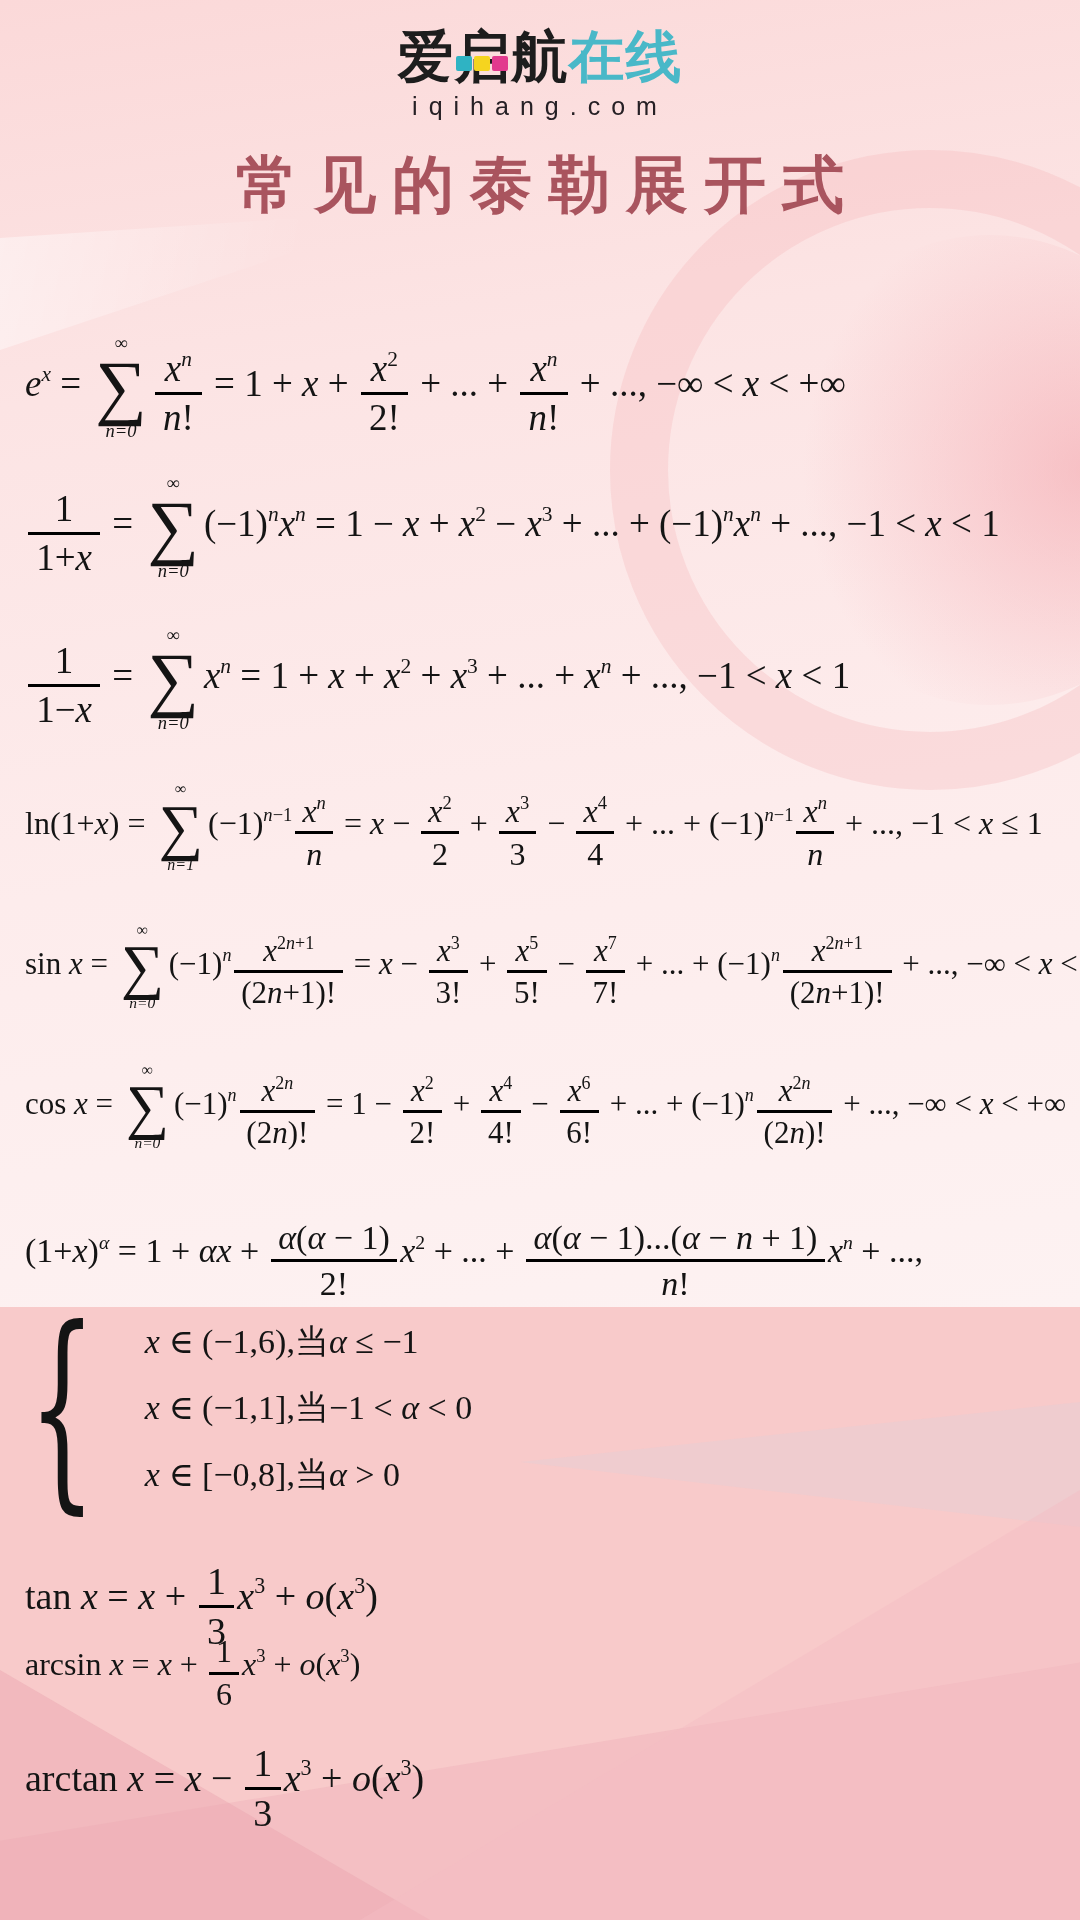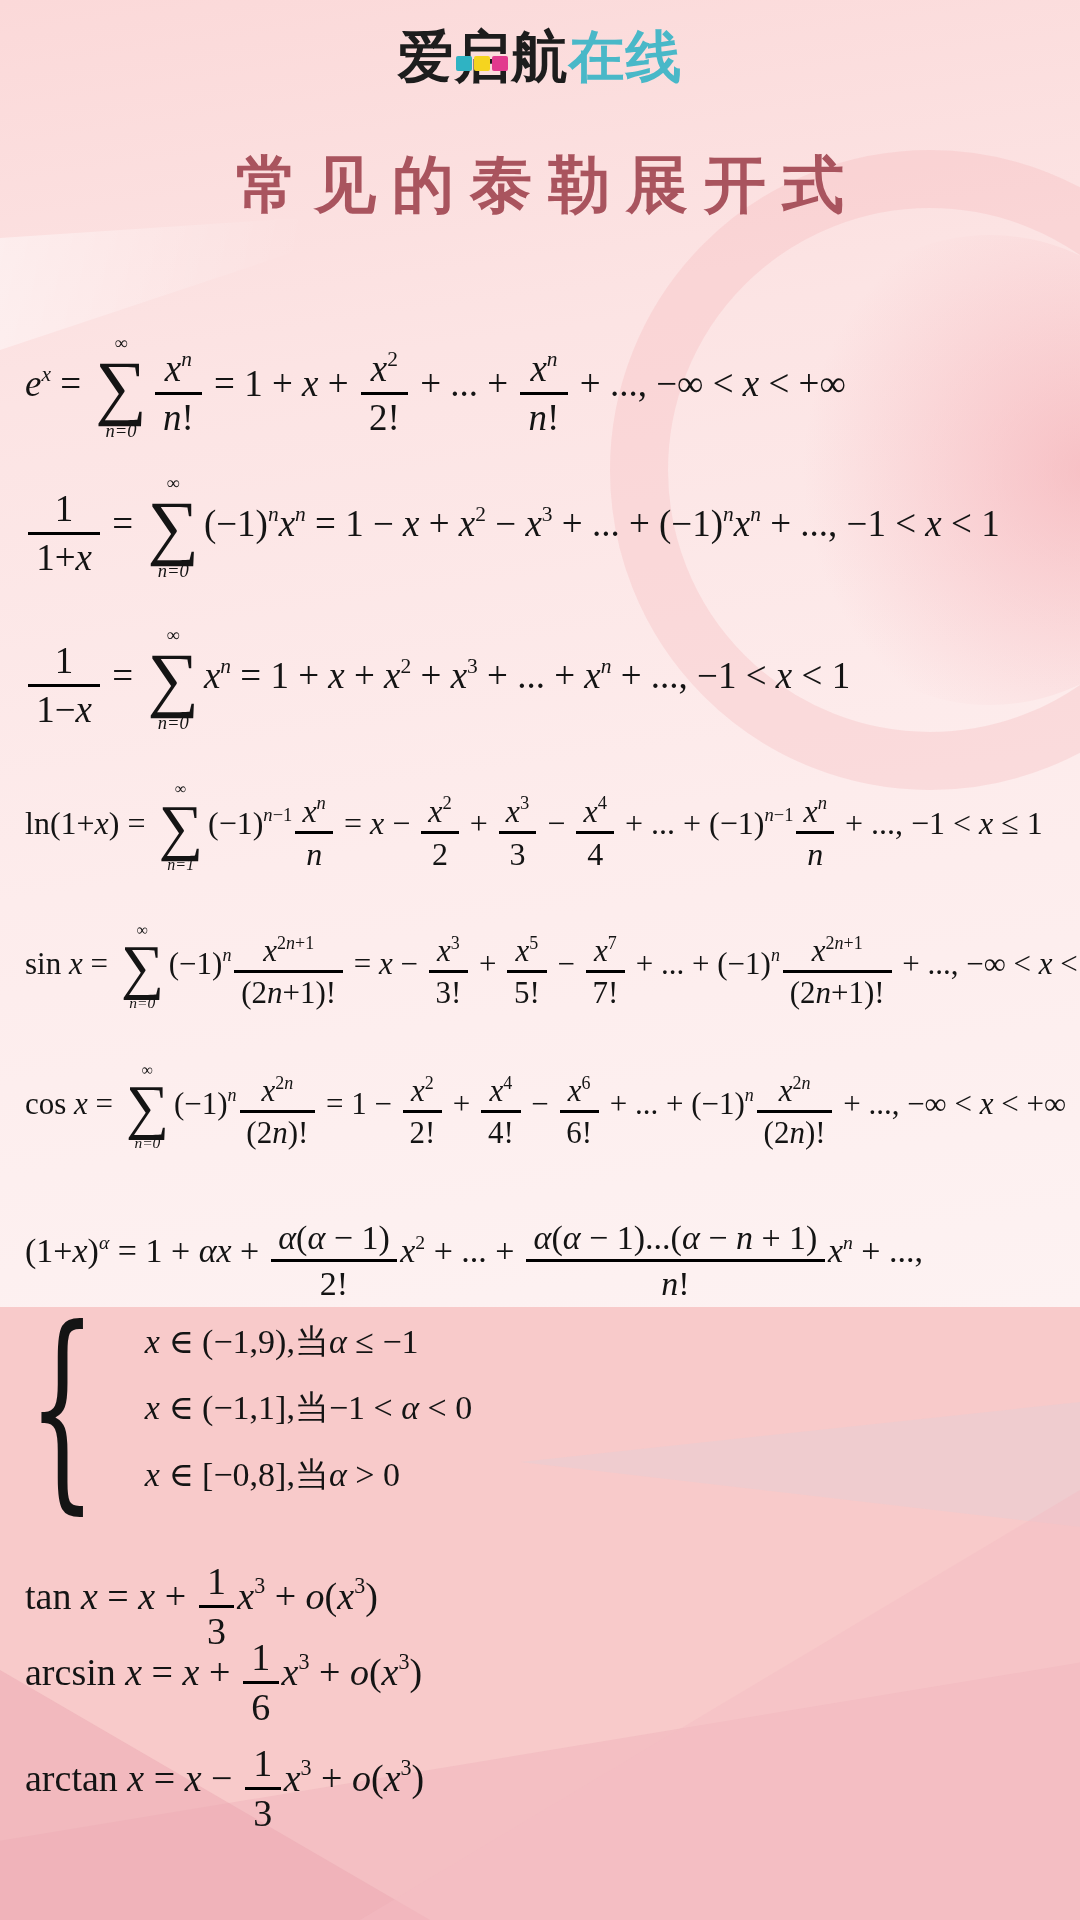--- a/index.html
+++ b/index.html
@@ -92,21 +92,21 @@
   .msum-bot{display:block;font-size:.5em;line-height:1.15;font-style:italic;}
 
   .f1{top:333px;font-size:37px;}
   .f2{top:473px;font-size:37px;}
   .f3{top:625px;font-size:37px;}
   .f4{top:780px;font-size:32px;}
   .f5{top:921px;font-size:31px;}
   .f6{top:1061px;font-size:31px;}
   .f7{top:1206px;font-size:34px;}
   .ftan{top:1546px;font-size:38px;}
-  .fasin{top:1622px;font-size:38px;}
+  .fasin{top:1622px;font-size:32px;}
   .fatan{top:1728px;font-size:38px;}
 
   
   .cond-block{
     position:absolute;left:28px;top:1318px;z-index:5;display:flex;align-items:center;
     font-family:"Liberation Serif","DejaVu Serif",serif;color:#141414;
   }
   .brace{
     font-size:215px;line-height:180px;font-weight:200;color:#141414;
     transform:scaleX(.5);transform-origin:center left;margin-right:-20px;
@@ -133,36 +133,37 @@
 
   <header class="logo">
     <div class="logo-line">
       <span class="logo-black">爱启航</span><span class="logo-teal">在线</span>
       <span class="logo-squares">
         <i class="sq sq1"></i>
         <i class="sq sq2"></i>
         <i class="sq sq3"></i>
       </span>
     </div>
+    <div class="logo-domain">iqihang.com</div>
   </header>
 
   <h1 class="title">常见的泰勒展开式</h1>
 
   <div class="formula f1"><span class="msup"><span class="mi">e</span><span class="mexp"><span class="mi">x</span></span></span><span class="mr"> = </span><span class="msum"><span class="msum-top">∞</span><span class="msum-sig">∑</span><span class="msum-bot">n=0</span></span><span class="mfrac"><span class="mnum"><span class="msup"><span class="mi">x</span><span class="mexp"><span class="mi">n</span></span></span></span><span class="mden"><span class="mi">n</span><span class="mr">!</span></span></span><span class="mr"> = 1 + </span><span class="mi">x</span><span class="mr"> + </span><span class="mfrac"><span class="mnum"><span class="msup"><span class="mi">x</span><span class="mexp"><span class="mr">2</span></span></span></span><span class="mden"><span class="mr">2!</span></span></span><span class="mr"> + ... + </span><span class="mfrac"><span class="mnum"><span class="msup"><span class="mi">x</span><span class="mexp"><span class="mi">n</span></span></span></span><span class="mden"><span class="mi">n</span><span class="mr">!</span></span></span><span class="mr"> + ..., −∞ &lt; </span><span class="mi">x</span><span class="mr"> &lt; +∞</span></div>
   <div class="formula f2"><span class="mfrac"><span class="mnum"><span class="mr">1</span></span><span class="mden"><span class="mr">1+</span><span class="mi">x</span></span></span><span class="mr"> = </span><span class="msum"><span class="msum-top">∞</span><span class="msum-sig">∑</span><span class="msum-bot">n=0</span></span><span class="msup"><span class="mr">(−1)</span><span class="mexp"><span class="mi">n</span></span></span><span class="msup"><span class="mi">x</span><span class="mexp"><span class="mi">n</span></span></span><span class="mr"> = 1 − </span><span class="mi">x</span><span class="mr"> + </span><span class="msup"><span class="mi">x</span><span class="mexp"><span class="mr">2</span></span></span><span class="mr"> − </span><span class="msup"><span class="mi">x</span><span class="mexp"><span class="mr">3</span></span></span><span class="mr"> + ... + </span><span class="msup"><span class="mr">(−1)</span><span class="mexp"><span class="mi">n</span></span></span><span class="msup"><span class="mi">x</span><span class="mexp"><span class="mi">n</span></span></span><span class="mr"> + ..., −1 &lt; </span><span class="mi">x</span><span class="mr"> &lt; 1</span></div>
   <div class="formula f3"><span class="mfrac"><span class="mnum"><span class="mr">1</span></span><span class="mden"><span class="mr">1−</span><span class="mi">x</span></span></span><span class="mr"> = </span><span class="msum"><span class="msum-top">∞</span><span class="msum-sig">∑</span><span class="msum-bot">n=0</span></span><span class="msup"><span class="mi">x</span><span class="mexp"><span class="mi">n</span></span></span><span class="mr"> = 1 + </span><span class="mi">x</span><span class="mr"> + </span><span class="msup"><span class="mi">x</span><span class="mexp"><span class="mr">2</span></span></span><span class="mr"> + </span><span class="msup"><span class="mi">x</span><span class="mexp"><span class="mr">3</span></span></span><span class="mr"> + ... + </span><span class="msup"><span class="mi">x</span><span class="mexp"><span class="mi">n</span></span></span><span class="mr"> + ..., −1 &lt; </span><span class="mi">x</span><span class="mr"> &lt; 1</span></div>
   <div class="formula f4"><span class="mr">ln(1+</span><span class="mi">x</span><span class="mr">) = </span><span class="msum"><span class="msum-top">∞</span><span class="msum-sig">∑</span><span class="msum-bot">n=1</span></span><span class="msup"><span class="mr">(−1)</span><span class="mexp"><span class="mi">n</span><span class="mr">−1</span></span></span><span class="mfrac"><span class="mnum"><span class="msup"><span class="mi">x</span><span class="mexp"><span class="mi">n</span></span></span></span><span class="mden"><span class="mi">n</span></span></span><span class="mr"> = </span><span class="mi">x</span><span class="mr"> − </span><span class="mfrac"><span class="mnum"><span class="msup"><span class="mi">x</span><span class="mexp"><span class="mr">2</span></span></span></span><span class="mden"><span class="mr">2</span></span></span><span class="mr"> + </span><span class="mfrac"><span class="mnum"><span class="msup"><span class="mi">x</span><span class="mexp"><span class="mr">3</span></span></span></span><span class="mden"><span class="mr">3</span></span></span><span class="mr"> − </span><span class="mfrac"><span class="mnum"><span class="msup"><span class="mi">x</span><span class="mexp"><span class="mr">4</span></span></span></span><span class="mden"><span class="mr">4</span></span></span><span class="mr"> + ... + </span><span class="msup"><span class="mr">(−1)</span><span class="mexp"><span class="mi">n</span><span class="mr">−1</span></span></span><span class="mfrac"><span class="mnum"><span class="msup"><span class="mi">x</span><span class="mexp"><span class="mi">n</span></span></span></span><span class="mden"><span class="mi">n</span></span></span><span class="mr"> + ..., −1 &lt; </span><span class="mi">x</span><span class="mr"> ≤ 1</span></div>
   <div class="formula f5"><span class="mr">sin </span><span class="mi">x</span><span class="mr"> = </span><span class="msum"><span class="msum-top">∞</span><span class="msum-sig">∑</span><span class="msum-bot">n=0</span></span><span class="msup"><span class="mr">(−1)</span><span class="mexp"><span class="mi">n</span></span></span><span class="mfrac"><span class="mnum"><span class="msup"><span class="mi">x</span><span class="mexp"><span class="mr">2</span><span class="mi">n</span><span class="mr">+1</span></span></span></span><span class="mden"><span class="mr">(2</span><span class="mi">n</span><span class="mr">+1)!</span></span></span><span class="mr"> = </span><span class="mi">x</span><span class="mr"> − </span><span class="mfrac"><span class="mnum"><span class="msup"><span class="mi">x</span><span class="mexp"><span class="mr">3</span></span></span></span><span class="mden"><span class="mr">3!</span></span></span><span class="mr"> + </span><span class="mfrac"><span class="mnum"><span class="msup"><span class="mi">x</span><span class="mexp"><span class="mr">5</span></span></span></span><span class="mden"><span class="mr">5!</span></span></span><span class="mr"> − </span><span class="mfrac"><span class="mnum"><span class="msup"><span class="mi">x</span><span class="mexp"><span class="mr">7</span></span></span></span><span class="mden"><span class="mr">7!</span></span></span><span class="mr"> + ... + </span><span class="msup"><span class="mr">(−1)</span><span class="mexp"><span class="mi">n</span></span></span><span class="mfrac"><span class="mnum"><span class="msup"><span class="mi">x</span><span class="mexp"><span class="mr">2</span><span class="mi">n</span><span class="mr">+1</span></span></span></span><span class="mden"><span class="mr">(2</span><span class="mi">n</span><span class="mr">+1)!</span></span></span><span class="mr"> + ..., −∞ &lt; </span><span class="mi">x</span><span class="mr"> &lt; +∞</span></div>
   <div class="formula f6"><span class="mr">cos </span><span class="mi">x</span><span class="mr"> = </span><span class="msum"><span class="msum-top">∞</span><span class="msum-sig">∑</span><span class="msum-bot">n=0</span></span><span class="msup"><span class="mr">(−1)</span><span class="mexp"><span class="mi">n</span></span></span><span class="mfrac"><span class="mnum"><span class="msup"><span class="mi">x</span><span class="mexp"><span class="mr">2</span><span class="mi">n</span></span></span></span><span class="mden"><span class="mr">(2</span><span class="mi">n</span><span class="mr">)!</span></span></span><span class="mr"> = 1 − </span><span class="mfrac"><span class="mnum"><span class="msup"><span class="mi">x</span><span class="mexp"><span class="mr">2</span></span></span></span><span class="mden"><span class="mr">2!</span></span></span><span class="mr"> + </span><span class="mfrac"><span class="mnum"><span class="msup"><span class="mi">x</span><span class="mexp"><span class="mr">4</span></span></span></span><span class="mden"><span class="mr">4!</span></span></span><span class="mr"> − </span><span class="mfrac"><span class="mnum"><span class="msup"><span class="mi">x</span><span class="mexp"><span class="mr">6</span></span></span></span><span class="mden"><span class="mr">6!</span></span></span><span class="mr"> + ... + </span><span class="msup"><span class="mr">(−1)</span><span class="mexp"><span class="mi">n</span></span></span><span class="mfrac"><span class="mnum"><span class="msup"><span class="mi">x</span><span class="mexp"><span class="mr">2</span><span class="mi">n</span></span></span></span><span class="mden"><span class="mr">(2</span><span class="mi">n</span><span class="mr">)!</span></span></span><span class="mr"> + ..., −∞ &lt; </span><span class="mi">x</span><span class="mr"> &lt; +∞</span></div>
   <div class="formula f7"><span class="msup"><span class="mr">(1+</span><span class="mi">x</span><span class="mr">)</span><span class="mexp"><span class="mi">α</span></span></span><span class="mr"> = 1 + </span><span class="mi">αx</span><span class="mr"> + </span><span class="mfrac"><span class="mnum"><span class="mi">α</span><span class="mr">(</span><span class="mi">α</span><span class="mr"> − 1)</span></span><span class="mden"><span class="mr">2!</span></span></span><span class="msup"><span class="mi">x</span><span class="mexp"><span class="mr">2</span></span></span><span class="mr"> + ... + </span><span class="mfrac"><span class="mnum"><span class="mi">α</span><span class="mr">(</span><span class="mi">α</span><span class="mr"> − 1)...(</span><span class="mi">α</span><span class="mr"> − </span><span class="mi">n</span><span class="mr"> + 1)</span></span><span class="mden"><span class="mi">n</span><span class="mr">!</span></span></span><span class="msup"><span class="mi">x</span><span class="mexp"><span class="mi">n</span></span></span><span class="mr"> + ...,</span></div>
 
   <div class="cond-block">
     <span class="brace">{</span>
     <div class="cond-lines">
-      <div class="formula cond-line"><span class="mi">x</span><span class="mr"> ∈ (−1,9),当</span><span class="mi">α</span><span class="mr"> ≤ −1</span></div>
+      <div class="formula cond-line"><span class="mi">x</span><span class="mr"> ∈ (−1,6),当</span><span class="mi">α</span><span class="mr"> ≤ −1</span></div>
       <div class="formula cond-line"><span class="mi">x</span><span class="mr"> ∈ (−1,1],当−1 &lt; </span><span class="mi">α</span><span class="mr"> &lt; 0</span></div>
       <div class="formula cond-line"><span class="mi">x</span><span class="mr"> ∈ [−0,8],当</span><span class="mi">α</span><span class="mr"> &gt; 0</span></div>
     </div>
   </div>
 
   <div class="formula ftan"><span class="mr">tan </span><span class="mi">x</span><span class="mr"> = </span><span class="mi">x</span><span class="mr"> + </span><span class="mfrac"><span class="mnum"><span class="mr">1</span></span><span class="mden"><span class="mr">3</span></span></span><span class="msup"><span class="mi">x</span><span class="mexp"><span class="mr">3</span></span></span><span class="mr"> + </span><span class="mi">o</span><span class="mr">(</span><span class="msup"><span class="mi">x</span><span class="mexp"><span class="mr">3</span></span></span><span class="mr">)</span></div>
   <div class="formula fasin"><span class="mr">arcsin </span><span class="mi">x</span><span class="mr"> = </span><span class="mi">x</span><span class="mr"> + </span><span class="mfrac"><span class="mnum"><span class="mr">1</span></span><span class="mden"><span class="mr">6</span></span></span><span class="msup"><span class="mi">x</span><span class="mexp"><span class="mr">3</span></span></span><span class="mr"> + </span><span class="mi">o</span><span class="mr">(</span><span class="msup"><span class="mi">x</span><span class="mexp"><span class="mr">3</span></span></span><span class="mr">)</span></div>
   <div class="formula fatan"><span class="mr">arctan </span><span class="mi">x</span><span class="mr"> = </span><span class="mi">x</span><span class="mr"> − </span><span class="mfrac"><span class="mnum"><span class="mr">1</span></span><span class="mden"><span class="mr">3</span></span></span><span class="msup"><span class="mi">x</span><span class="mexp"><span class="mr">3</span></span></span><span class="mr"> + </span><span class="mi">o</span><span class="mr">(</span><span class="msup"><span class="mi">x</span><span class="mexp"><span class="mr">3</span></span></span><span class="mr">)</span></div>
 
 </div>

